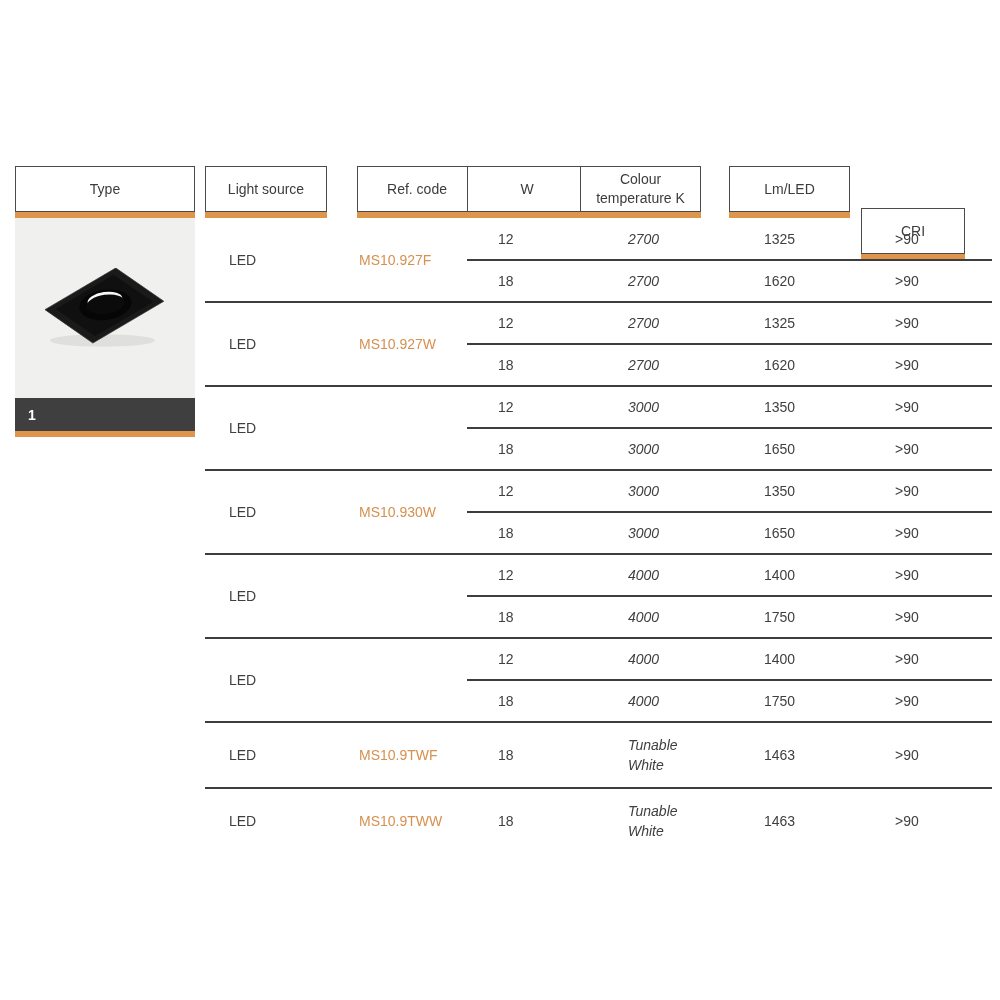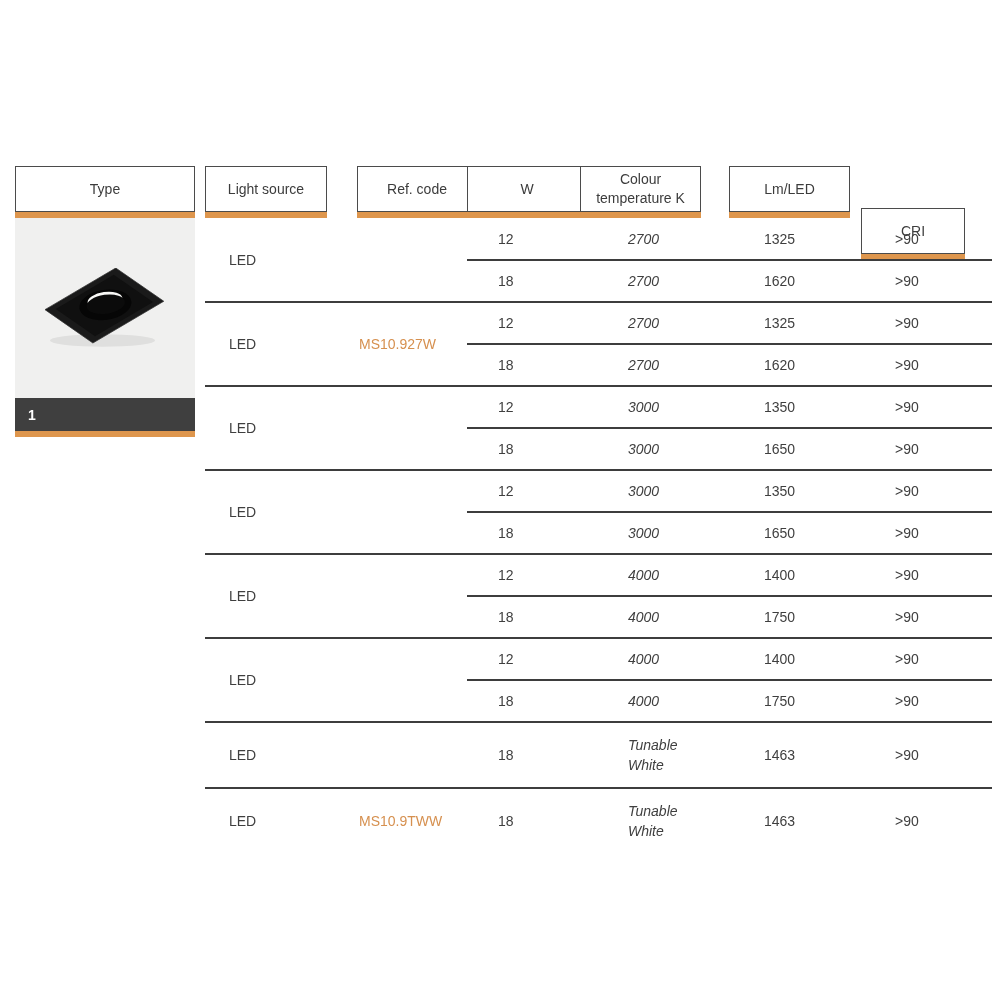--- a/index.html
+++ b/index.html
@@ -95,20 +95,21 @@
     </div>
     <div class="index-band">
       <span>1</span>
     </div>
     <div class="type-bar"></div>
   </div>
 
   <div class="tbody">
       <div class="group" style="height: 84px;">
         <div class="cell light">LED</div>
+        <div class="cell ref">MS10.927F</div>
         <div class="subrow" style="top: 0px; height: 42px;">
           <div class="cell w">12</div>
           <div class="cell ct">2700</div>
           <div class="cell lm">1325</div>
           <div class="cell cri">&gt;90</div>
         </div>
         <div class="divider sub" style="top: 41px;"></div>
         <div class="subrow" style="top: 42px; height: 42px;">
           <div class="cell w">18</div>
           <div class="cell ct">2700</div>
@@ -147,20 +148,21 @@
         <div class="subrow" style="top: 42px; height: 42px;">
           <div class="cell w">18</div>
           <div class="cell ct">3000</div>
           <div class="cell lm">1650</div>
           <div class="cell cri">&gt;90</div>
         </div>
         <div class="divider grp"></div>
       </div>
       <div class="group" style="height: 84px;">
         <div class="cell light">LED</div>
+        <div class="cell ref">MS10.930W</div>
         <div class="subrow" style="top: 0px; height: 42px;">
           <div class="cell w">12</div>
           <div class="cell ct">3000</div>
           <div class="cell lm">1350</div>
           <div class="cell cri">&gt;90</div>
         </div>
         <div class="divider sub" style="top: 41px;"></div>
         <div class="subrow" style="top: 42px; height: 42px;">
           <div class="cell w">18</div>
           <div class="cell ct">3000</div>
@@ -198,20 +200,21 @@
         <div class="subrow" style="top: 42px; height: 42px;">
           <div class="cell w">18</div>
           <div class="cell ct">4000</div>
           <div class="cell lm">1750</div>
           <div class="cell cri">&gt;90</div>
         </div>
         <div class="divider grp"></div>
       </div>
       <div class="group" style="height: 66px;">
         <div class="cell light">LED</div>
+        <div class="cell ref">MS10.9TWF</div>
         <div class="subrow" style="top: 0px; height: 66px;">
           <div class="cell w">18</div>
           <div class="cell ct">Tunable White</div>
           <div class="cell lm">1463</div>
           <div class="cell cri">&gt;90</div>
         </div>
         <div class="divider grp"></div>
       </div>
       <div class="group" style="height: 66px;">
         <div class="cell light">LED</div>

